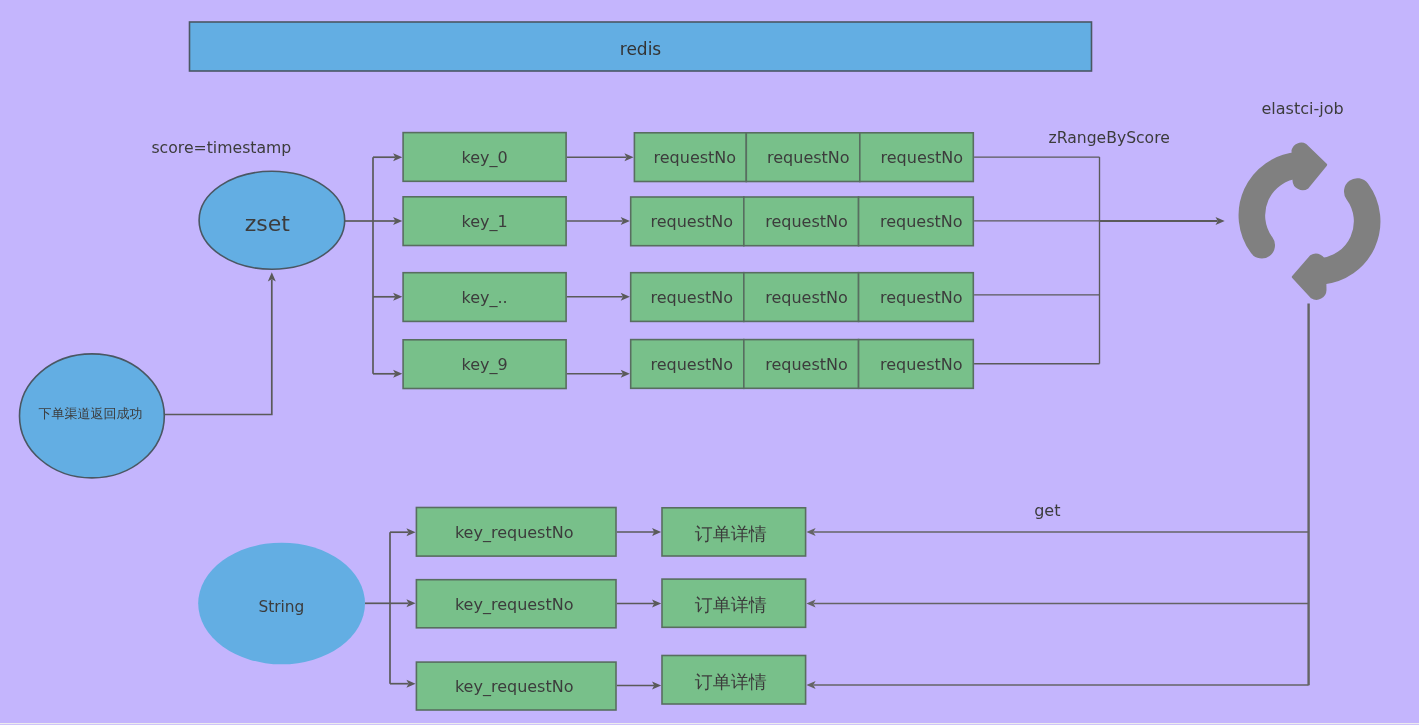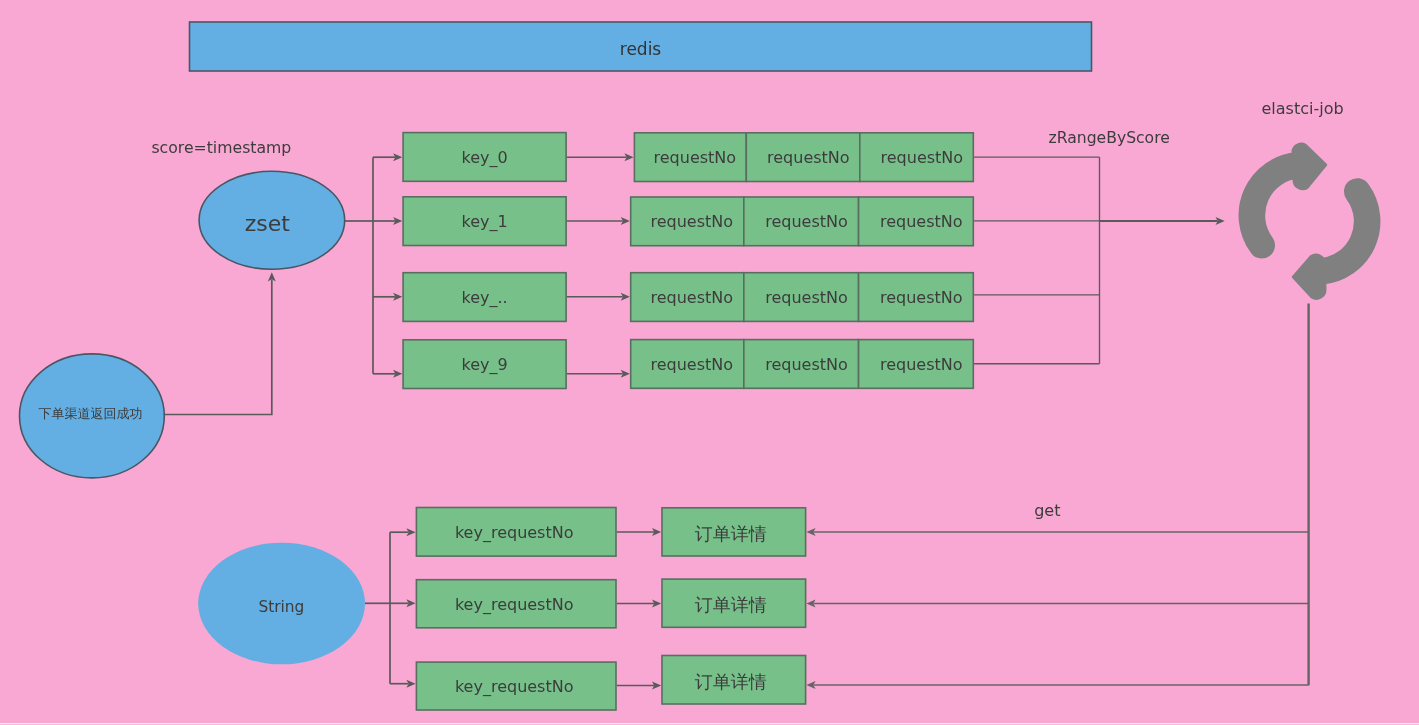--- a/index.html
+++ b/index.html
@@ -1,19 +1,19 @@
 <!DOCTYPE html>
 <html><head>
 <meta charset="utf-8">
 <title>redis zset / String flow diagram</title>
 <style>
   html,body{margin:0;padding:0;background:#ffffff;}
   body{width:1419px;height:725px;overflow:hidden;
        font-family:"DejaVu Sans","Liberation Sans",sans-serif;}
-  #canvas{position:relative;width:1419px;height:725px;background:#f9a8d4;}
+  #canvas{position:relative;width:1419px;height:725px;background:#c4b5fd;}
   svg.layer{position:absolute;left:0;top:0;}
   text{font-family:"DejaVu Sans","Liberation Sans",sans-serif;fill:#3c3c3c;}
   .boxlbl{fill:#333333;}
   .freelbl{fill:#3c3c3c;}
   .cjk{font-family:"DejaVu Sans","Liberation Sans",sans-serif;}
 </style>
 </head>
 <body>
 
 <div id="canvas">

